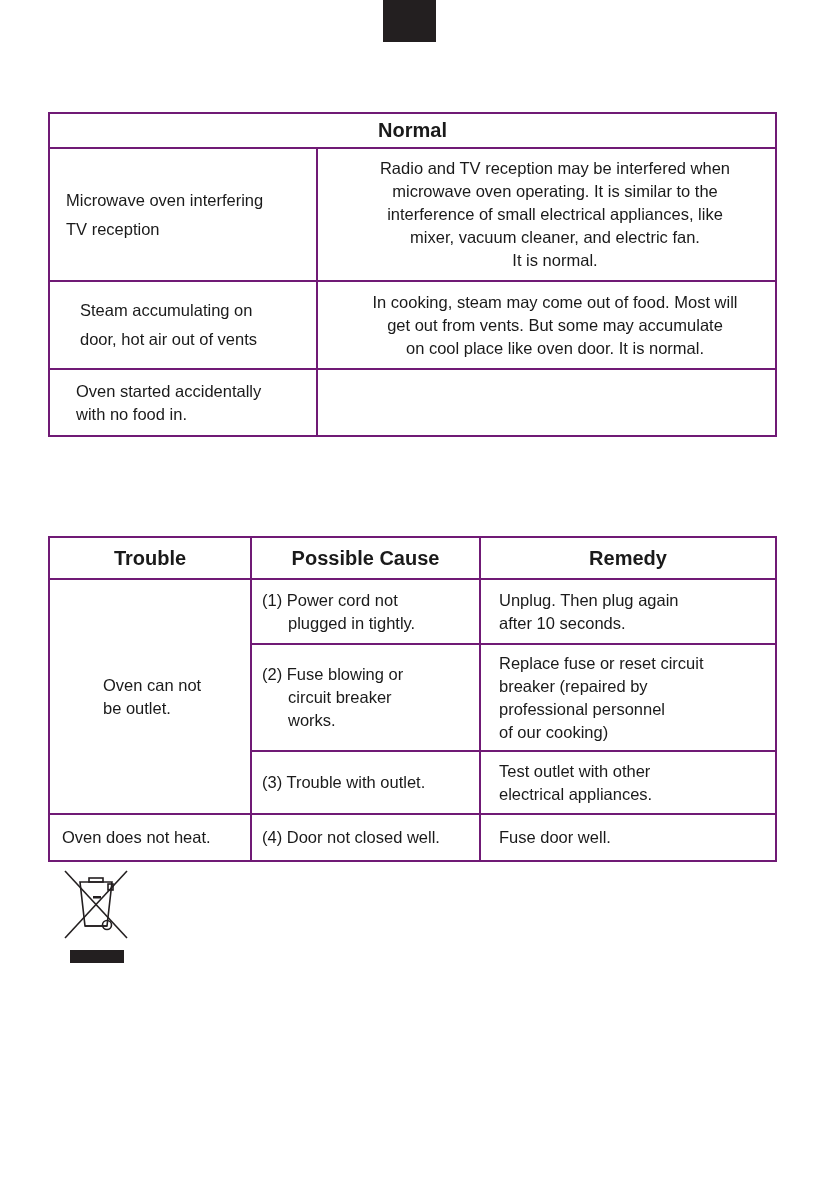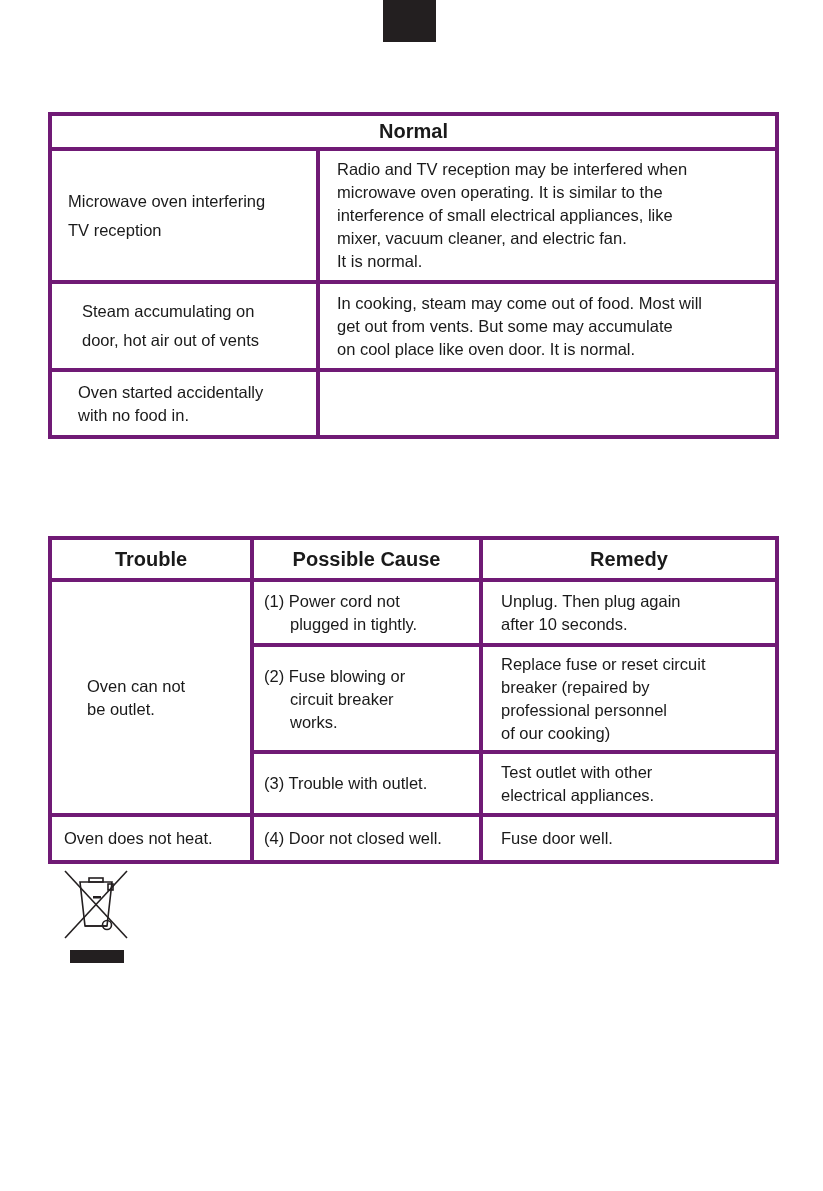--- a/index.html
+++ b/index.html
@@ -1,25 +1,25 @@
 <!DOCTYPE html>
 <html><head>
 <meta charset="utf-8">
 <style>
   html, body { margin:0; padding:0; background:#fff; }
   body { width:823px; height:1191px; position:relative; font-family:"Liberation Sans", sans-serif; color:#1a1a1a; overflow:hidden; }
   .tab-block { position:absolute; left:383px; top:0; width:53px; height:42px; background:#231f20; }
   table { position:absolute; border-collapse:collapse; table-layout:fixed; }
-  td, th { border:4px solid #701a75; font-size:16.5px; line-height:23px; vertical-align:middle; padding:0; }
+  td, th { border:2px solid #701a75; font-size:16.5px; line-height:23px; vertical-align:middle; padding:0; }
   th { font-weight:bold; font-size:20px; text-align:center; }
   #t1 { left:48px; top:112px; width:727px; }
   #t1 col.c1 { width:268px; }
   #t1 col.c2 { width:459px; }
   #t1 td.sym { padding-left:16px; }
-  #t1 td.exp { padding-left:17px; }
+  #t1 td.exp { padding-left:17px;text-align:center; }
   #t2 { left:48px; top:536px; width:727px;border-radius:18px; }
   #t2 col.c1 { width:202px; } #t2 col.c2 { width:229px; } #t2 col.c3 { width:296px; }
   #t2 td.cause { padding-left:10px; }
   #t2 td.rem { padding-left:18px;margin-left:40px; }
   .ind { padding-left:26px; display:block; }
   .weee { position:absolute; left:63px; top:866px; width:66px; height:98px; }
 </style>
 </head>
 <body>
 
@@ -55,21 +55,21 @@
       <col class="c2">
       <col class="c3">
     </colgroup>
   <tbody>
       <tr style="height:42px">
     <th>Trouble</th>
     <th>Possible Cause</th>
     <th>Remedy</th>
   </tr>
   <tr style="height:65px">
-    <td rowspan="3" style="padding-left:35px"><span>Oven can not</span><br><span>be outlet.</span></td>
+    <td rowspan="3" style="padding-left:53px"><span>Oven can not</span><br><span>be outlet.</span></td>
     <td class="cause"><span>(1) Power cord not</span><span class="ind">plugged in tightly.</span></td>
     <td class="rem"><span>Unplug. Then plug again</span><br><span>after 10 seconds.</span></td>
   </tr>
   <tr style="height:107px">
     <td class="cause" style="vertical-align:top;padding-top:18px"><span>(2) Fuse blowing or</span><span class="ind">circuit breaker</span><span class="ind">works.</span></td>
     <td class="rem"><span>Replace fuse or reset circuit</span><br><span>breaker (repaired by</span><br><span>professional personnel</span><br><span>of our cooking)</span></td>
   </tr>
   <tr style="height:63px">
     <td class="cause"><span>(3) Trouble with outlet.</span></td>
     <td class="rem"><span>Test outlet with other</span><br><span>electrical appliances.</span></td>

